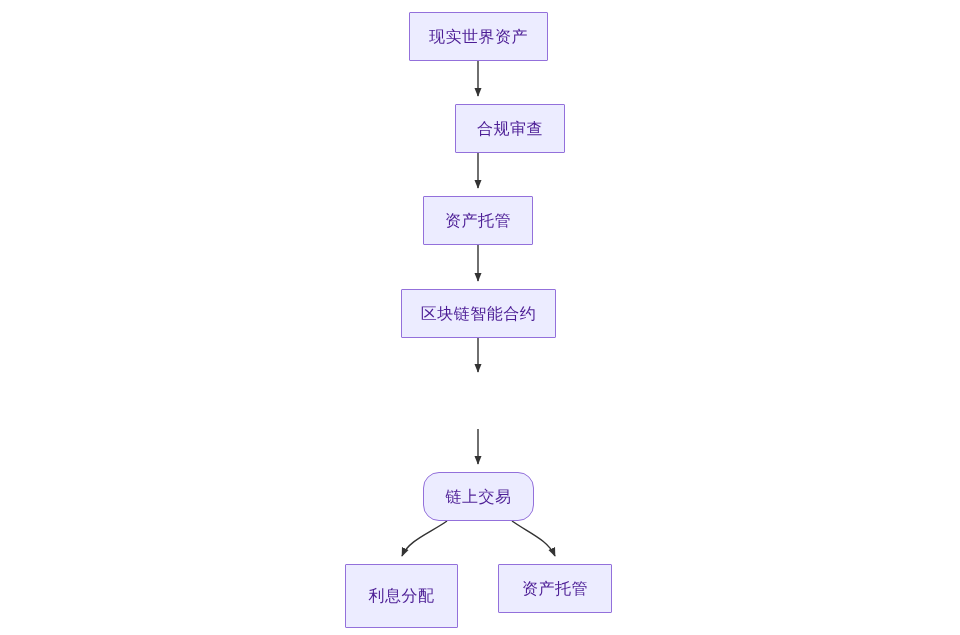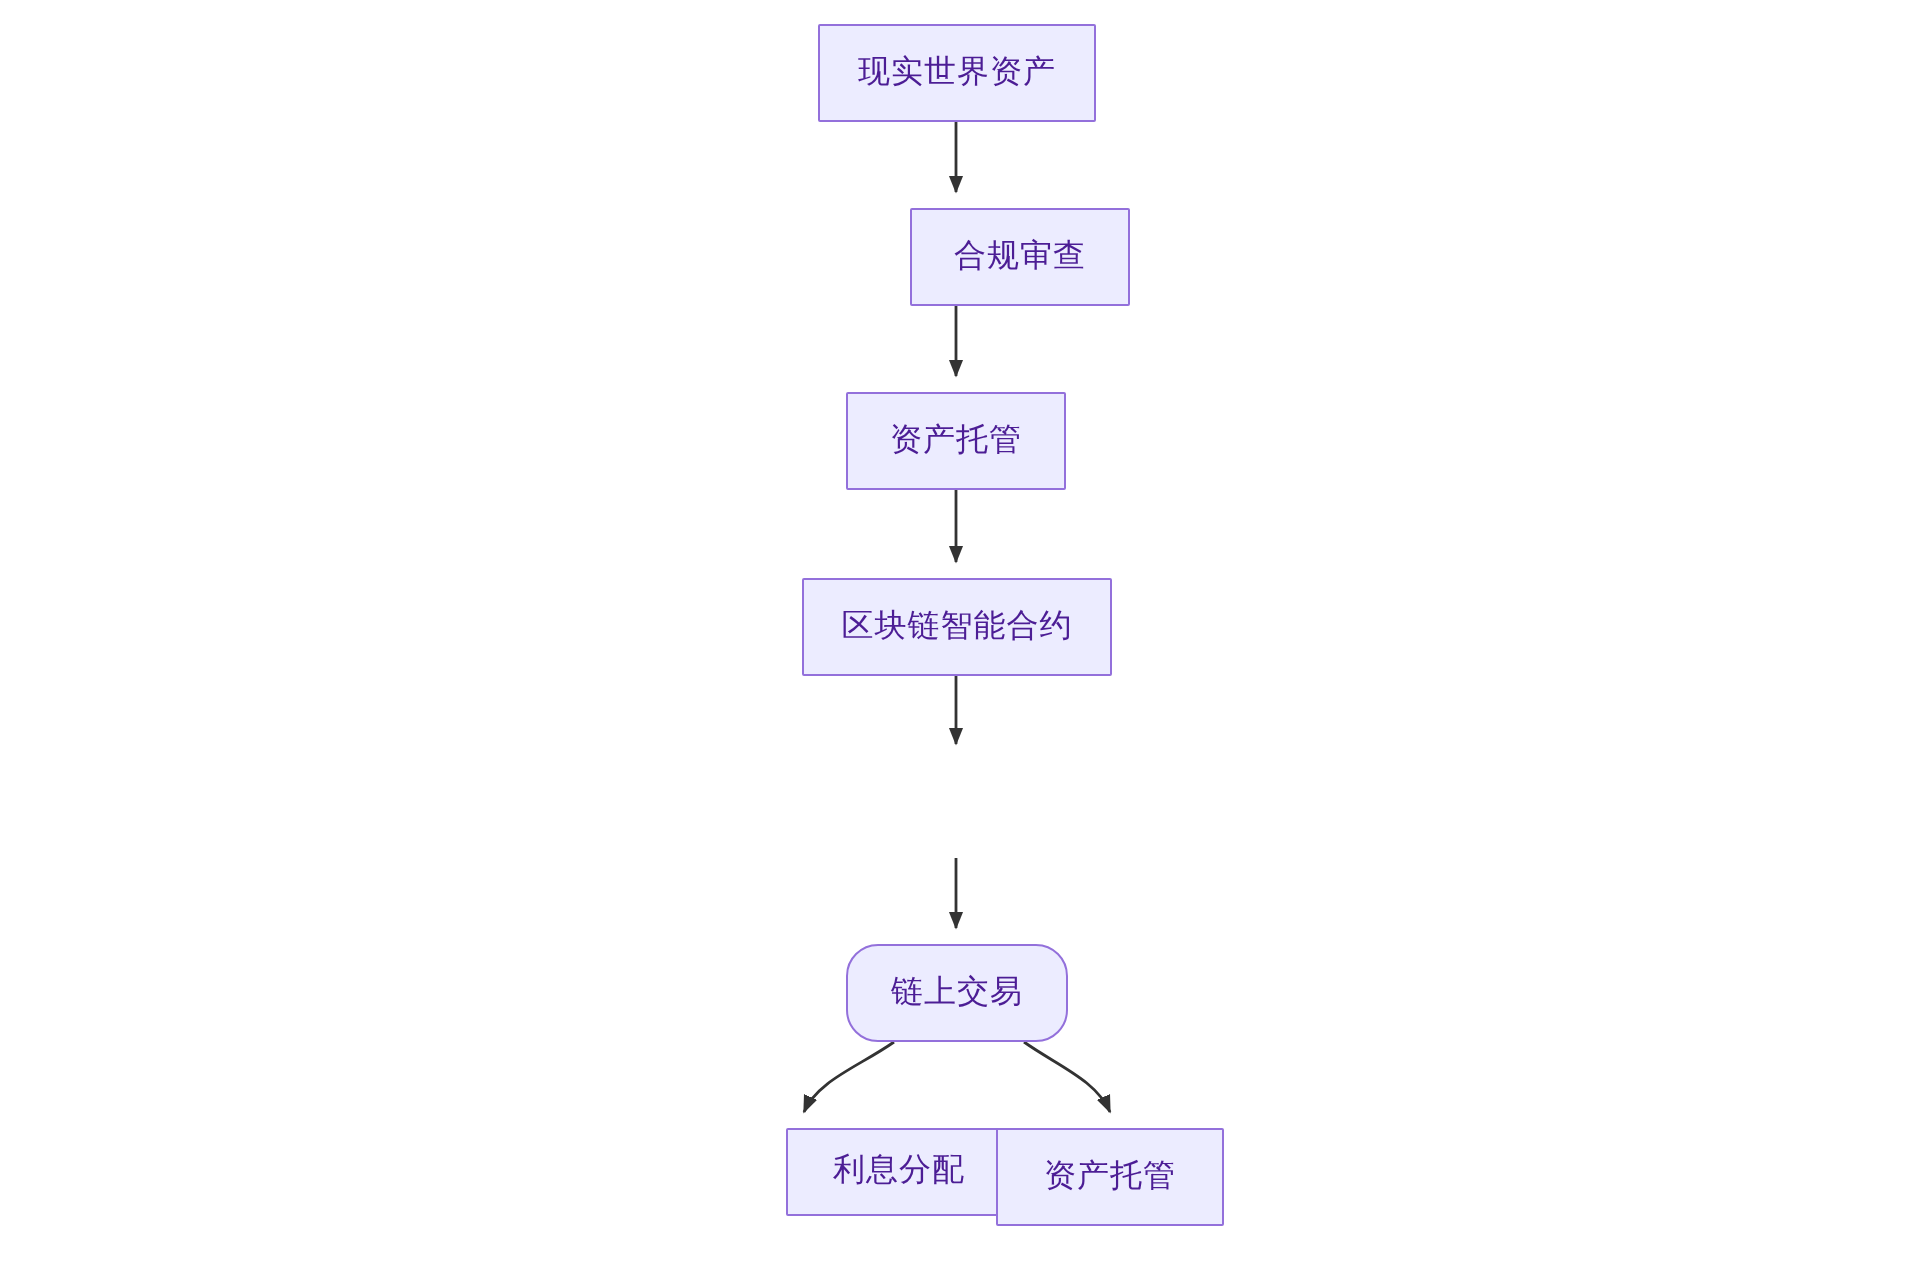--- a/index.html
+++ b/index.html
@@ -46,21 +46,21 @@
   .node-label {
     display: block;
   }
   
   #node-rwa        { left: 409px; top: 12px;  width: 139px; height: 49px; }
   #node-compliance { left: 423px; top: 104px; width: 110px; height: 49px; margin-left: 32px; }
   #node-custody    { left: 423px; top: 196px; width: 110px; height: 49px; }
   #node-contract   { left: 401px; top: 289px; width: 155px; height: 49px; }
   #node-issuance   { left: 423px; top: 380px; width: 110px; height: 49px; }
   #node-trading    { left: 423px; top: 472px; width: 111px; height: 49px; border-radius: 16px; }
-  #node-interest   { left: 345px; top: 564px; width: 113px; height: 44px; margin-left: 48px; }
+  #node-interest   { left: 345px; top: 564px; width: 113px; height: 64px; }
   #node-reporting  { left: 498px; top: 564px; width: 114px; height: 49px; }
 </style>
 </head>
 <body>
 
 <div id="flowchart">
 
   <svg id="edge-layer" viewBox="0 0 960 635" width="960" height="635" xmlns="http://www.w3.org/2000/svg">
     <defs>
       <marker id="arrowhead" markerWidth="10" markerHeight="8" refX="8.2" refY="4" orient="auto" markerUnits="userSpaceOnUse">

